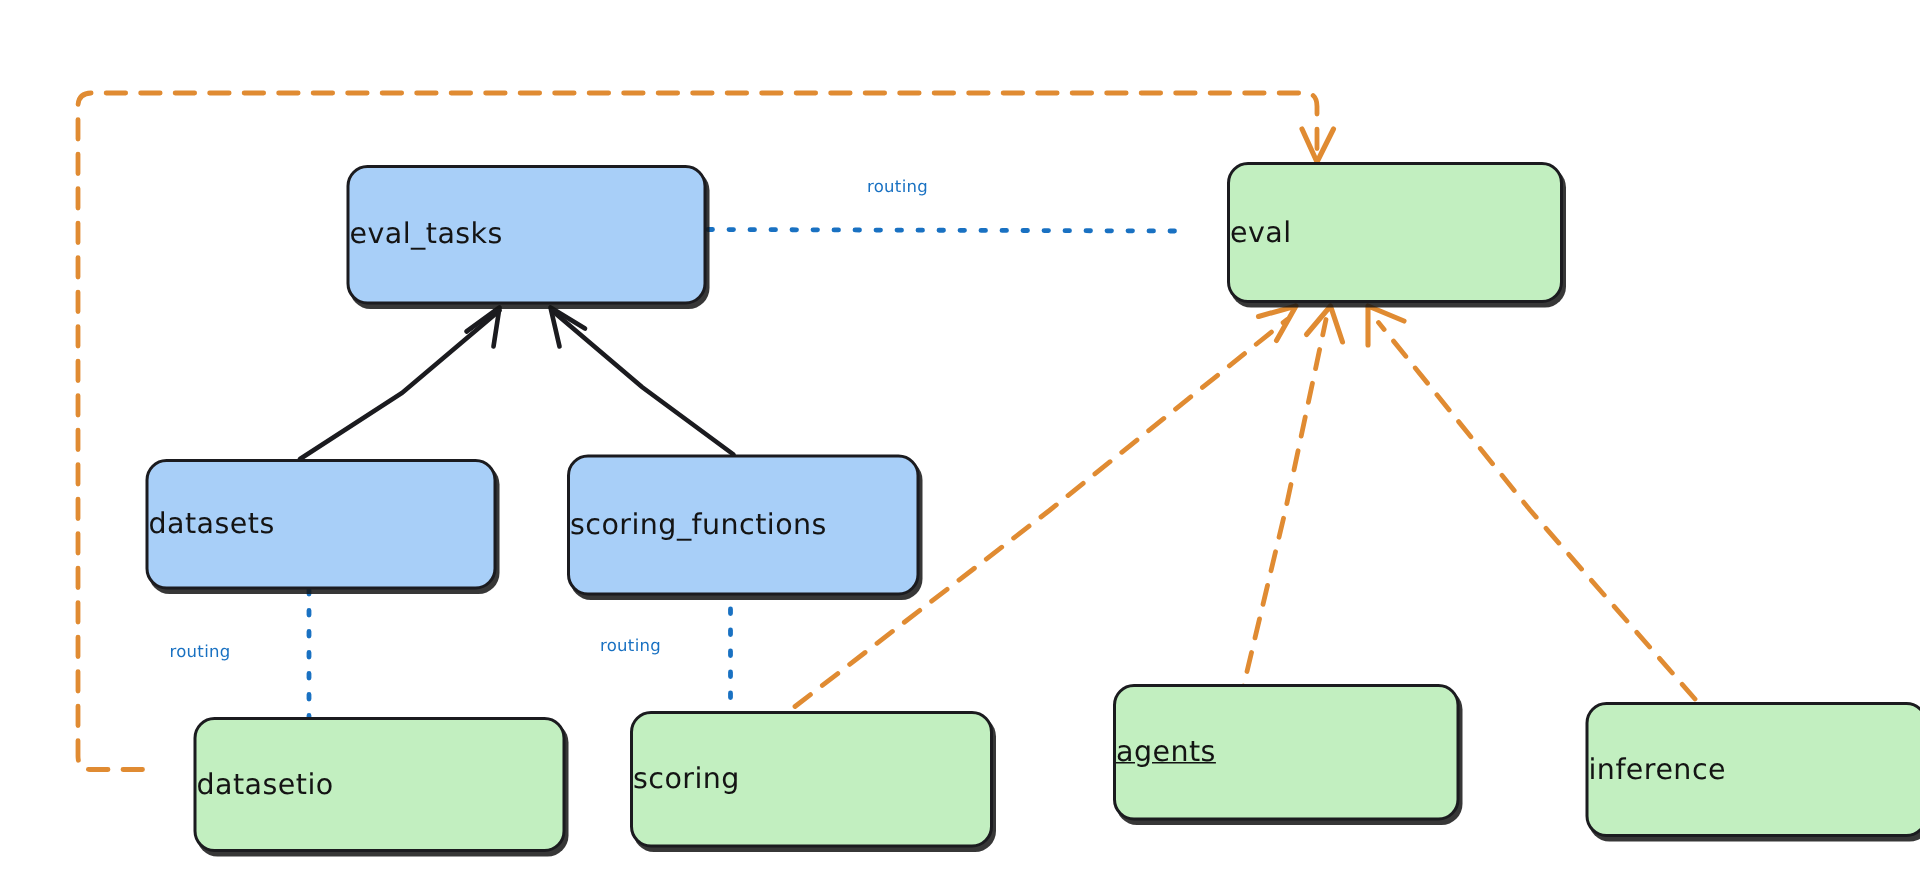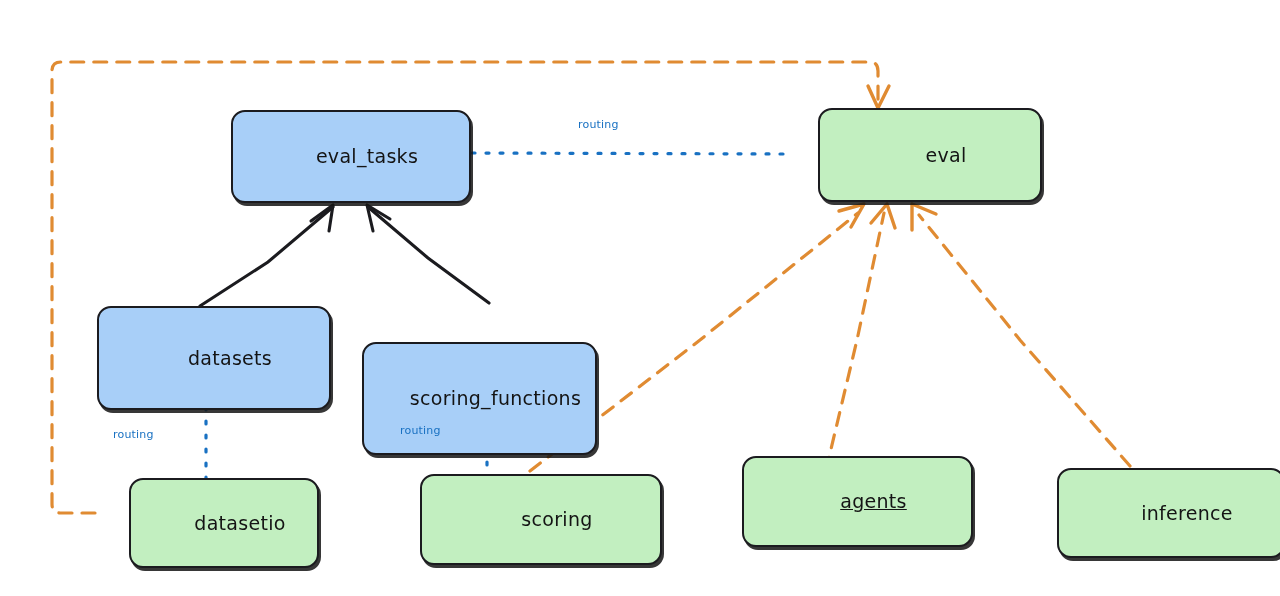--- a/index.html
+++ b/index.html
@@ -24,28 +24,27 @@
     width: 1280px;
     height: 596px;
   }
   .node {
     position: absolute;
     box-sizing: border-box;
     border: 2.6px solid #1b1b1f;
     border-radius: 14px;
     display: flex;
     align-items: center;
-    justify-content: center;
+    justify-content: flex-start;
     text-align: center;
     font-family: "DejaVu Sans", sans-serif;
     font-size: 19px;
     color: #141414;
     letter-spacing: 0.3px;
     box-shadow: 2px 3px 0 rgba(20,20,20,0.85);
-    padding-left: 32px;
   }
   .node.blue  { background: #a8cff8; }
   .node.green { background: #c2efc0; margin-left: 32px; }
   .node-label {
     pointer-events: none;
     line-height: 1;
   }
   .edge-label {
     position: absolute;
     font-family: "DejaVu Sans", sans-serif;
@@ -106,29 +105,29 @@
   </svg>
 
   <div class="node blue" style="left:231px; top:110px; width:240px; height:93px;">
     <span class="node-label">eval_tasks</span>
   </div>
 
   <div class="node green" style="left:786px; top:108px; width:224px; height:94px;">
     <span class="node-label">eval</span>
   </div>
 
-  <div class="node blue" style="left:97px; top:306px; width:234px; height:104px;">
+  <div class="node blue" style="left:97px; top:306px; width:234px; height:87px;">
     <span class="node-label">datasets</span>
   </div>
 
-  <div class="node blue" style="left:362px; top:303px; width:235px; height:113px;margin-top:39px;">
+  <div class="node blue" style="left:378px; top:303px; width:235px; height:94px;">
     <span class="node-label">scoring_functions</span>
   </div>
 
-  <div class="node green" style="left:97px; top:478px; width:190px; height:90px;">
+  <div class="node green" style="left:97px; top:478px; width:248px; height:90px;">
     <span class="node-label">datasetio</span>
   </div>
 
   <div class="node green" style="left:388px; top:474px; width:242px; height:91px;">
     <span class="node-label">scoring</span>
   </div>
 
   <div class="node green" style="left:710px; top:456px; width:231px; height:91px;text-decoration:underline;">
     <span class="node-label">agents</span>
   </div>

